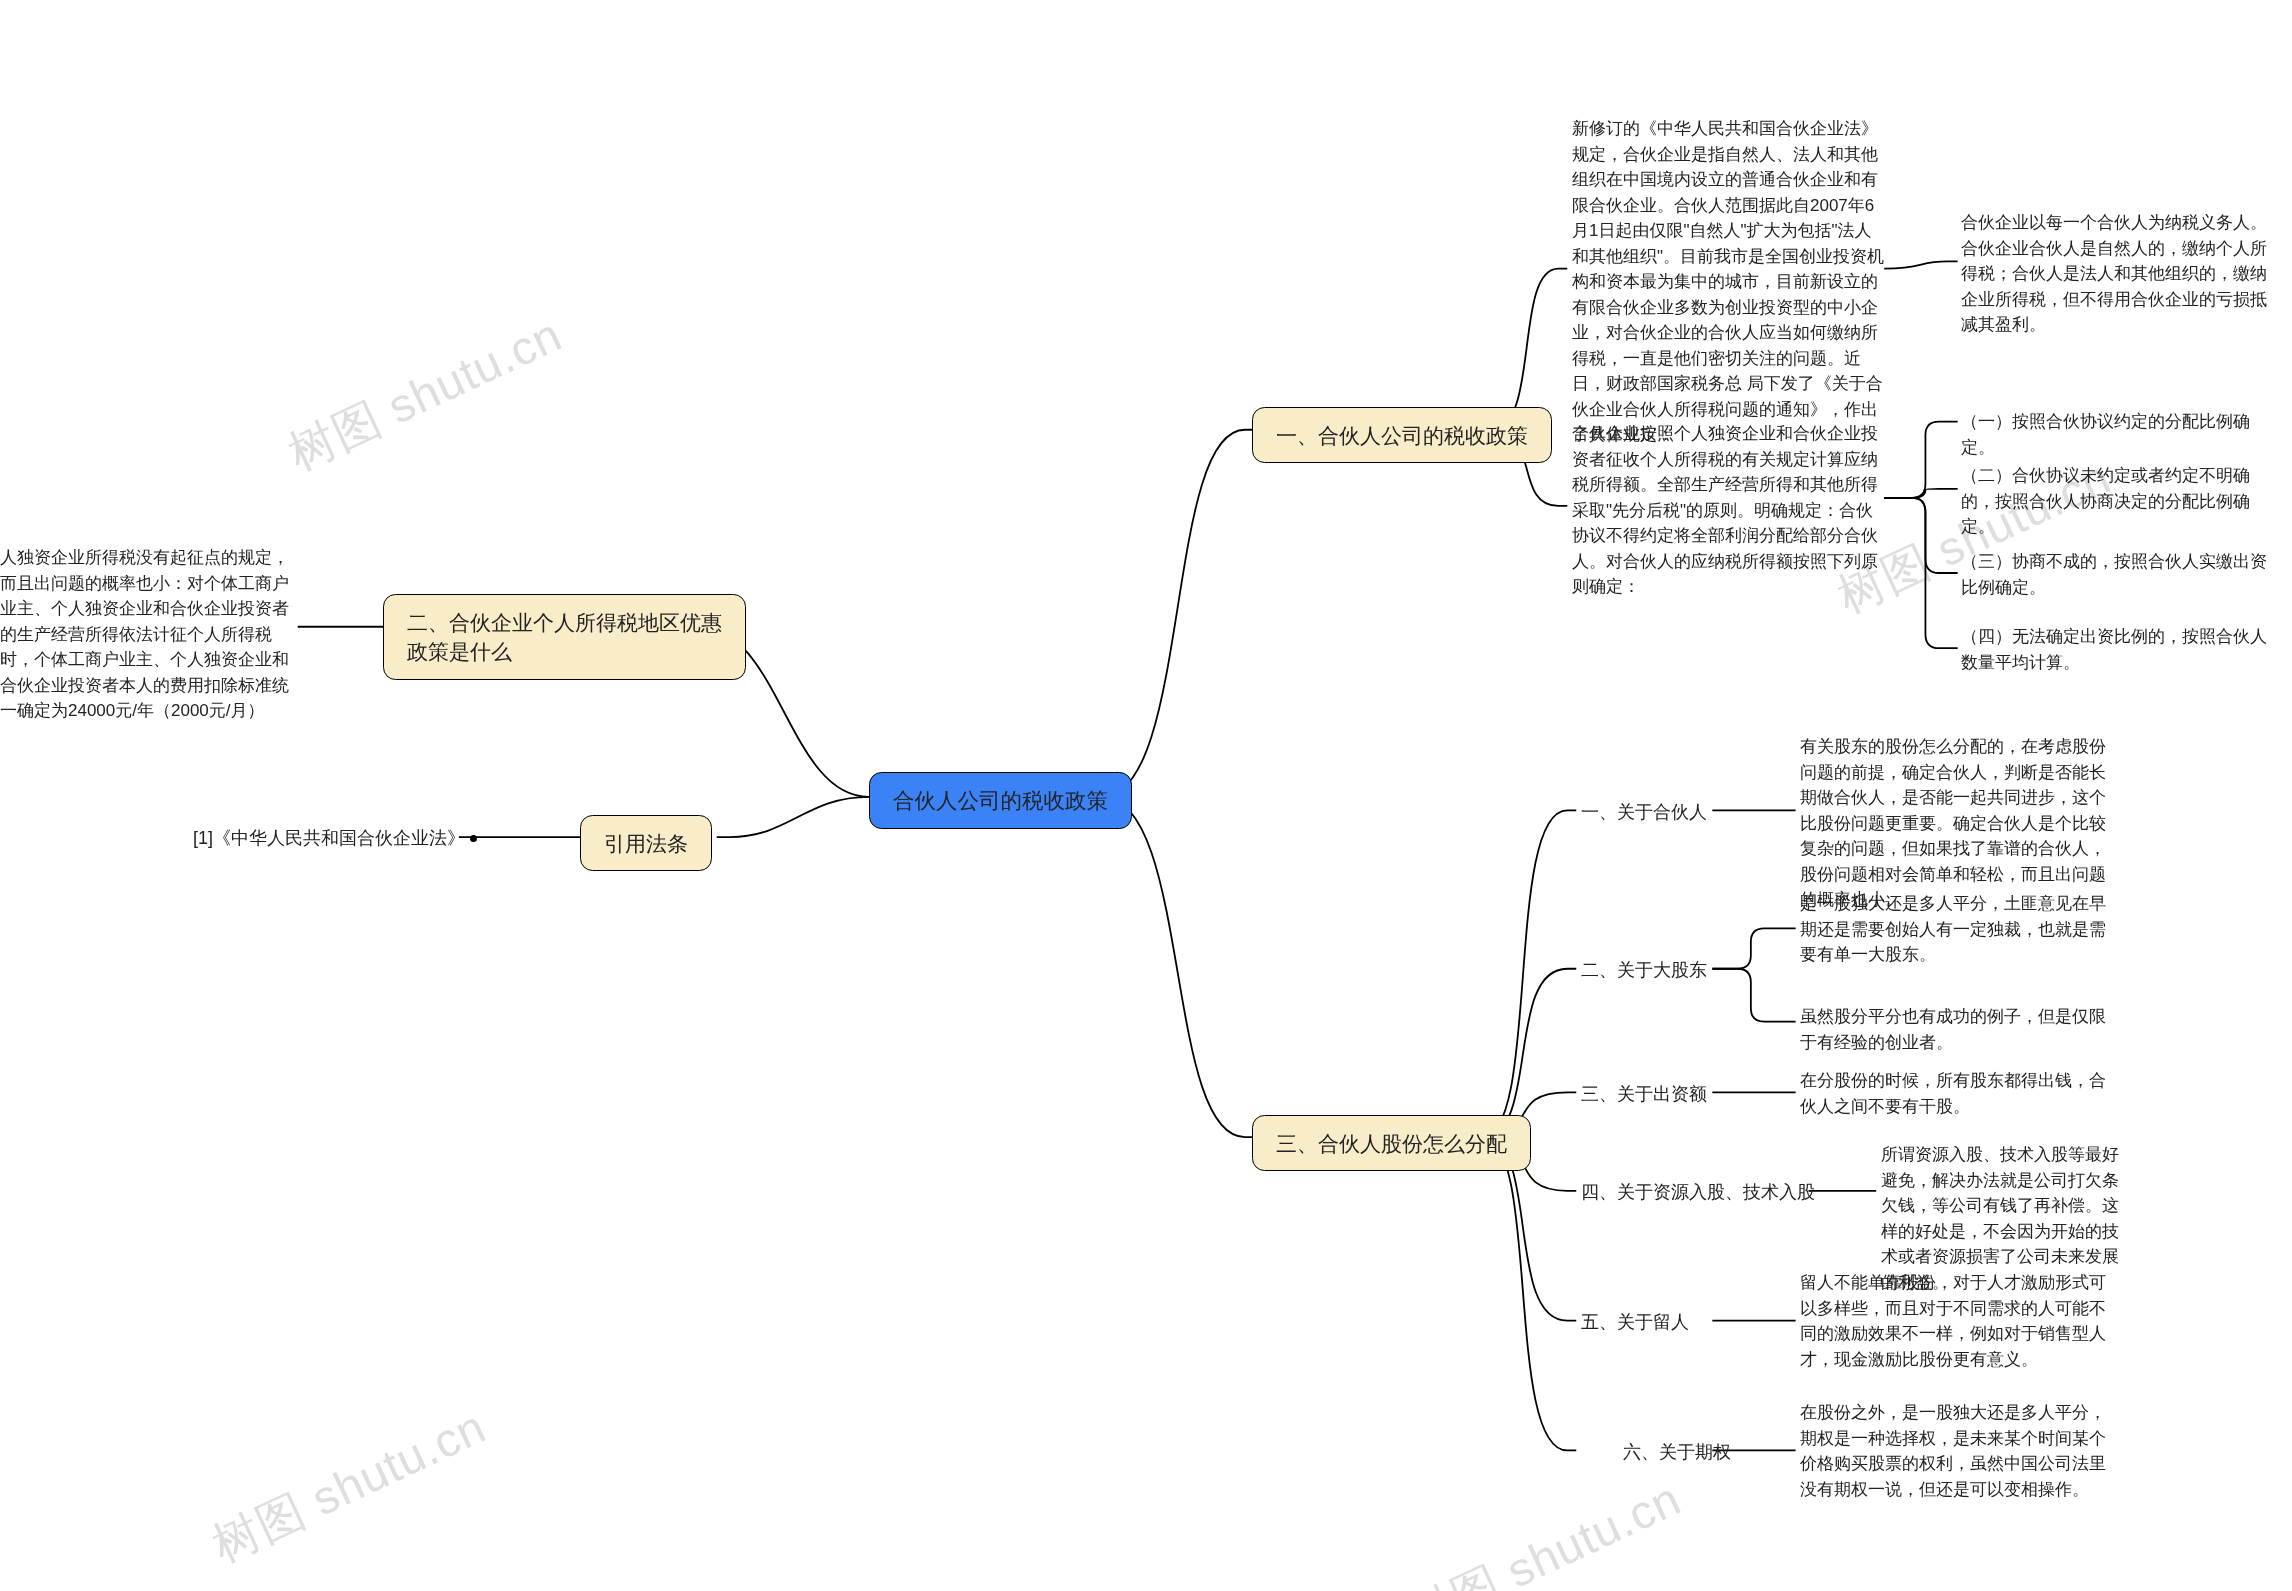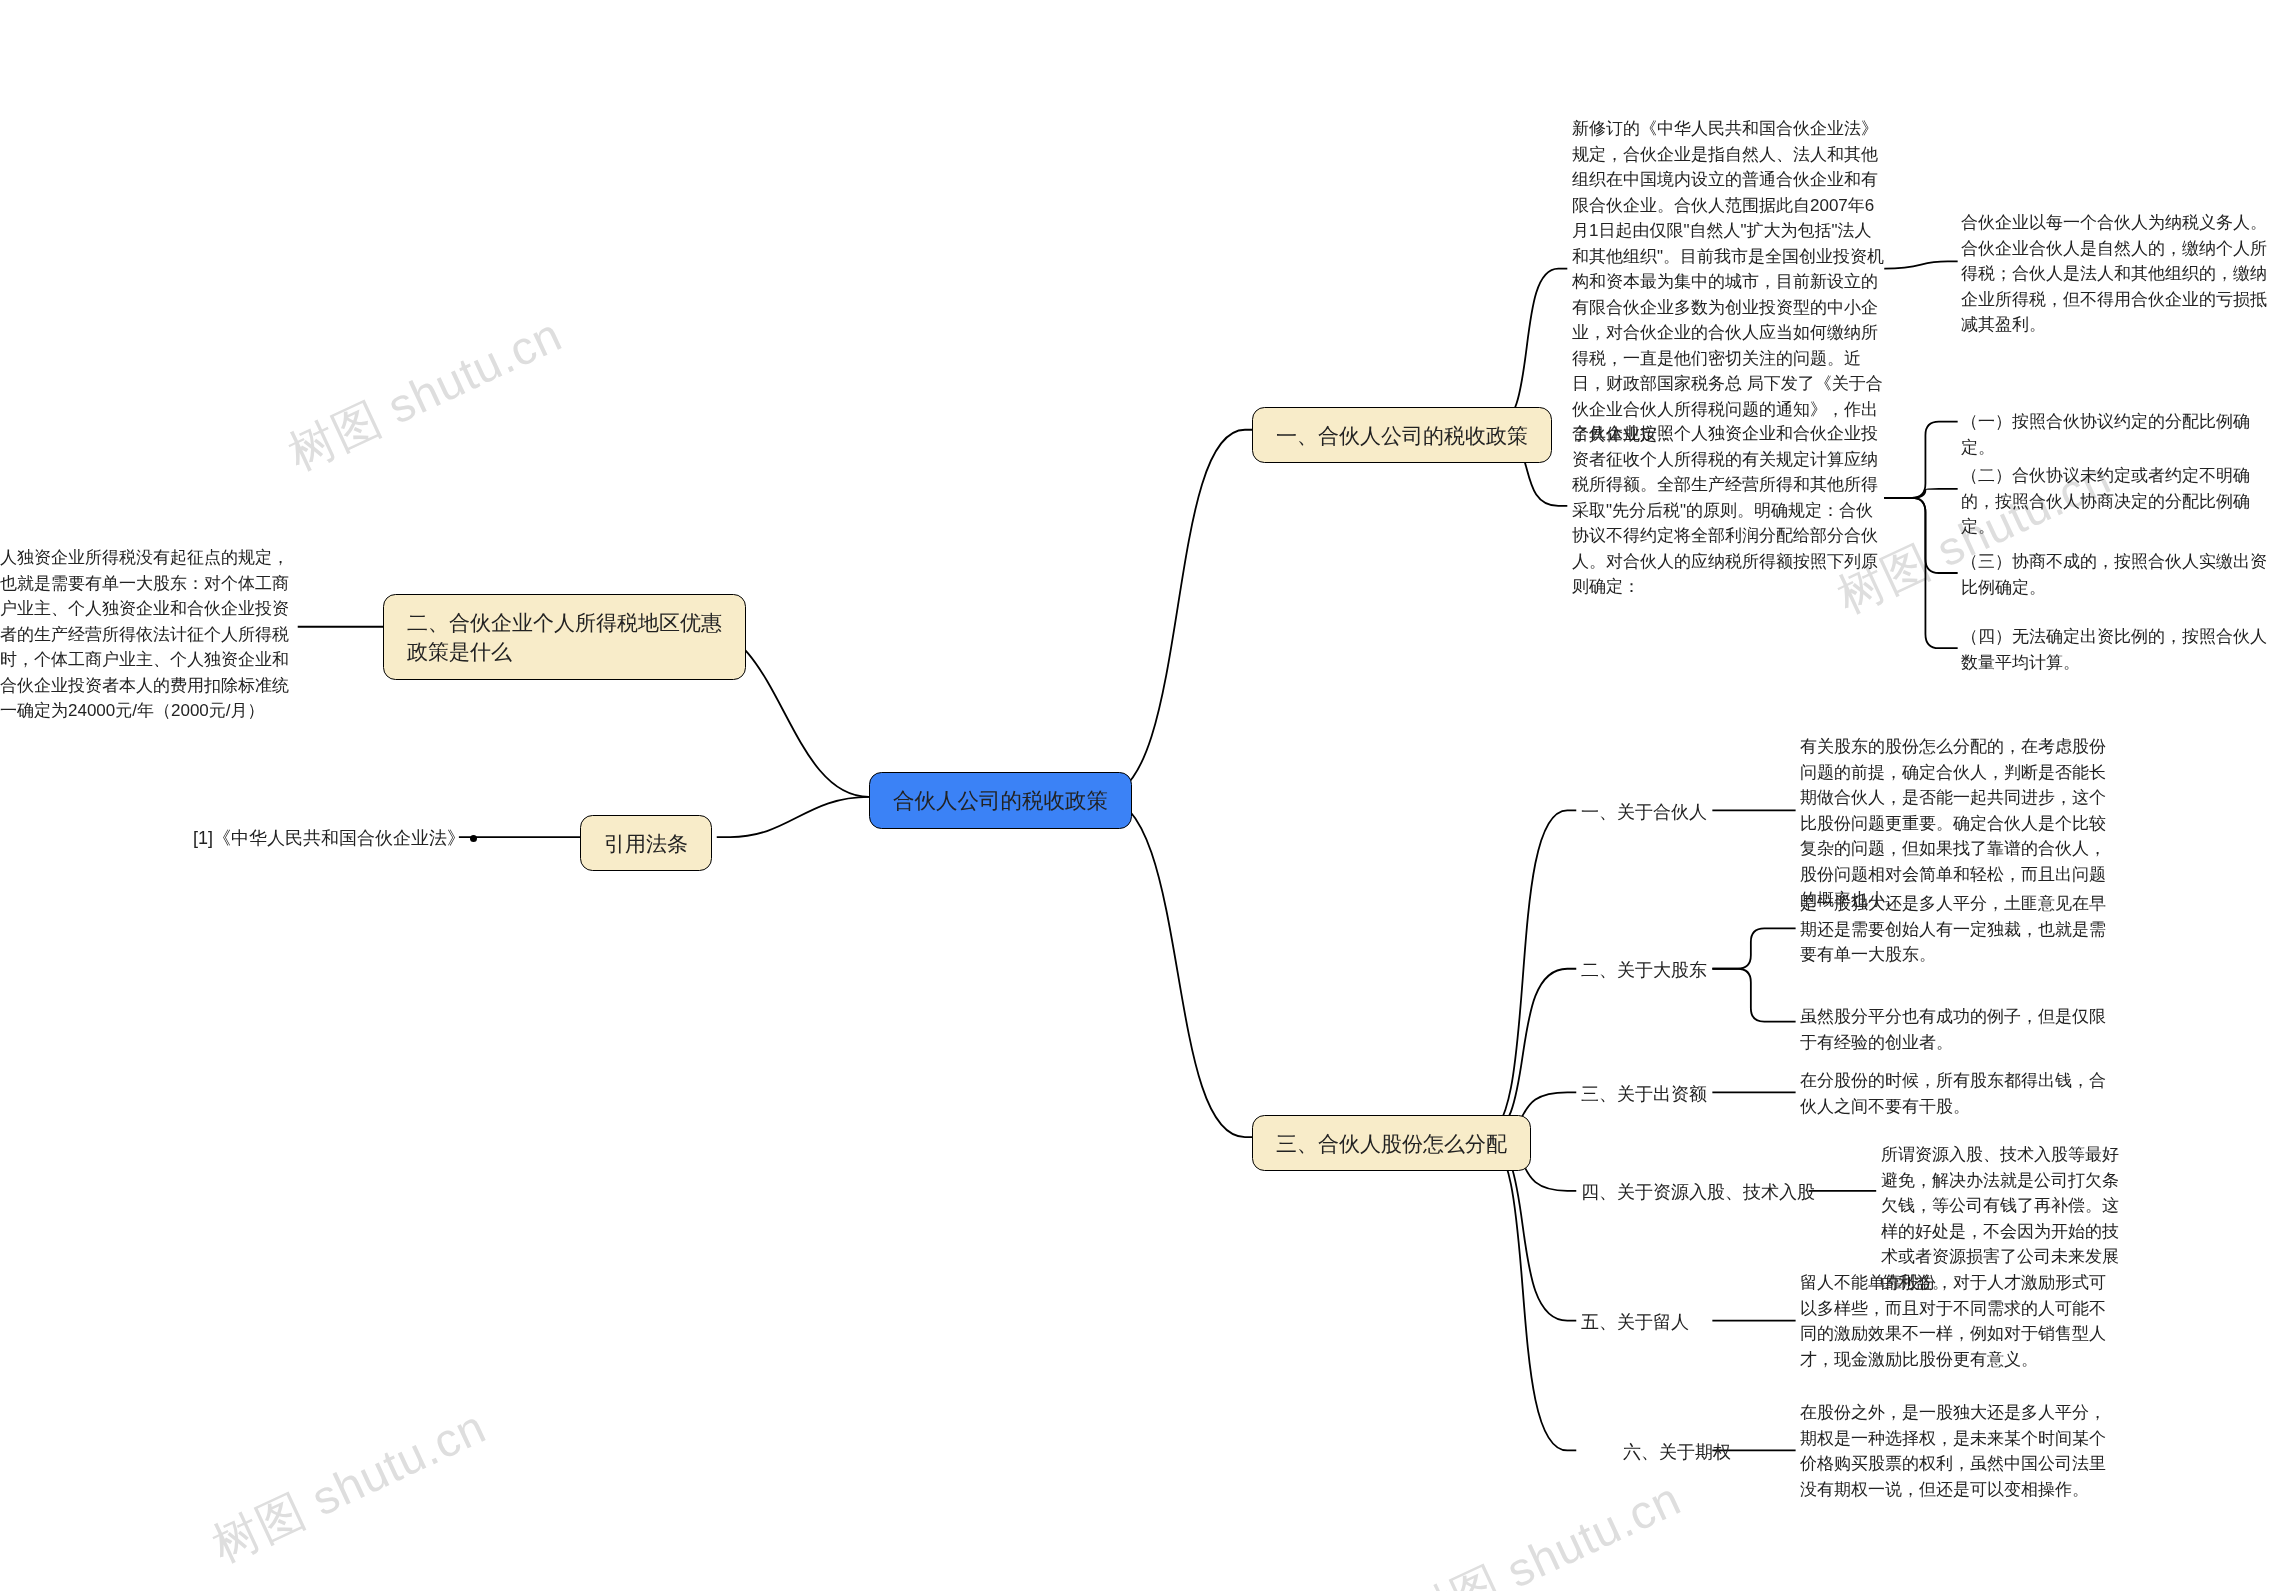--- a/index.html
+++ b/index.html
@@ -64,21 +64,21 @@
   </svg>
 
   <div class="node root" style="left:869px;top:772px">
     <span>合伙人公司的税收政策</span>
   </div>
 
   <div class="node main" style="left:383px;top:594px">
     <span>二、合伙企业个人所得税地区优惠</span><br>
     <span>政策是什么</span>
   </div>
-  <div class="text" style="left:0px;top:545px;width:300px;text-align:left">人独资企业所得税没有起征点的规定，也就是需要有单一大股东：对个体工商户业主、个人独资企业和合伙企业投资者的生产经营所得依法计征个人所得税时，个体工商户业主、个人独资企业和合伙企业投资者本人的费用扣除标准统一确定为24000元/年（2000元/月）</div>
+  <div class="text" style="left:0px;top:545px;width:300px;text-align:left">人独资企业所得税没有起征点的规定，而且出问题的概率也小：对个体工商户业主、个人独资企业和合伙企业投资者的生产经营所得依法计征个人所得税时，个体工商户业主、个人独资企业和合伙企业投资者本人的费用扣除标准统一确定为24000元/年（2000元/月）</div>
 
   <div class="node main" style="left:580px;top:815px">
     <span>引用法条</span>
   </div>
   <div class="label" style="left:193px;top:826px">
     <span>[1]《中华人民共和国合伙企业法》</span>
     <span class="dot"></span>
   </div>
 
   <div class="node main" style="left:1252px;top:407px">

